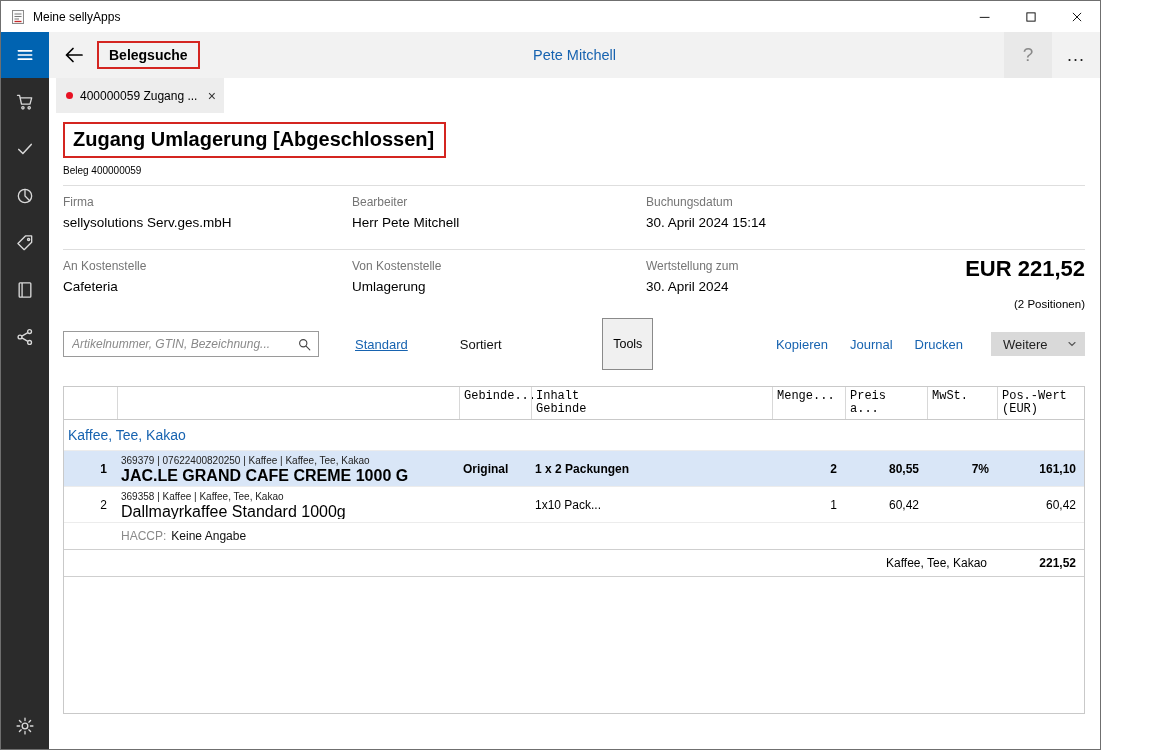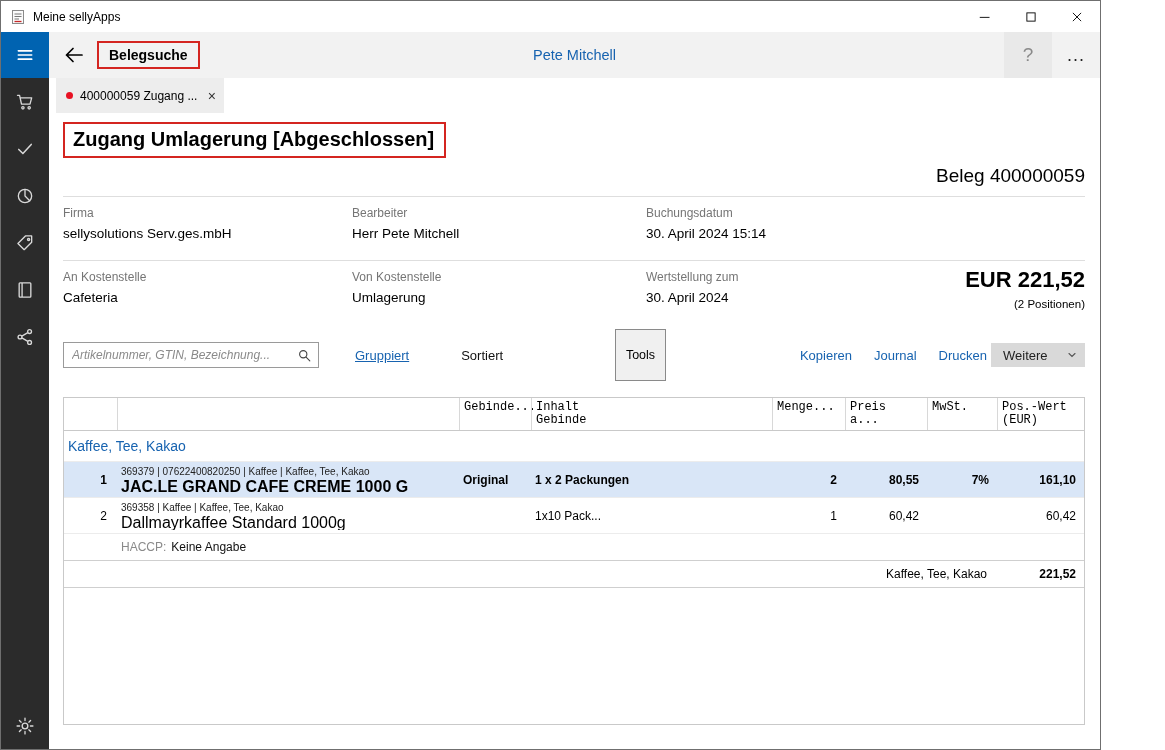--- a/index.html
+++ b/index.html
@@ -37,41 +37,41 @@
   .tabstrip { height:35px; flex:0 0 35px; background:#fff; display:flex; align-items:stretch; padding-left:7px; }
   .tab { width:168px; background:#ededed; display:flex; align-items:center; padding:0 8px 0 10px; }
   .tabdot { width:7px; height:7px; border-radius:50%; background:var(--tab-dot,#e81123); flex:0 0 7px; }
   .tablabel { font-size:12px; margin-left:7px; flex:1; white-space:nowrap; overflow:hidden; }
   .tabclose { font-size:14px; color:#333; margin-left:6px; }
 
   
   .content { flex:1; background:#fff; padding:0 15px 0 14px; overflow:hidden; }
   .title-annot { display:inline-block; border:2px solid var(--annotation-red,#d42520); padding:4px 10px 5px 8px; margin-top:9px; }
   .doctitle { font-size:20px; font-weight:bold; }
-  .beleg { font-size:19px; margin-top:7px;text-align:right; }
+  .beleg { font-size:10px; margin-top:7px; }
   .hline { border-top:1px solid #dedede; margin-top:9px; }
   .frow { display:grid; grid-template-columns:289px 294px 1fr; padding:9px 0 10px 0; position:relative; }
   .flabel { font-size:12px; color:#757575; }
   .fvalue { font-size:13.5px; margin-top:6px; }
   .totalblock { position:absolute; right:0; top:6px; text-align:right; }
   .totalval { font-size:22px; font-weight:bold; }
-  .totalnote { font-size:11.5px; margin-top:5px; }
+  .totalnote { font-size:11.5px; margin-top:16px; }
 
   
   .toolbar { display:flex; align-items:center; margin-top:14px; }
   .searchbox { width:256px; height:26px; border:1px solid #9a9a9a; display:flex; align-items:center; padding:0 6px 0 8px; }
   .searchbox input { border:none; outline:none; flex:1; font-size:12px; font-style:italic; color:#555; font-family:"Liberation Sans", sans-serif; background:transparent; }
   .searchbox input::placeholder { color:#8a8a8a; font-style:italic; }
   .tb-link { font-size:13px; color:var(--accent,#1763b0); }
   .tb-link.grouped { margin-left:36px; text-decoration:underline; }
   .tb-plain { margin-left:52px; font-size:13px; color:#111; }
   .toolsbtn { margin:0 auto; border:1px solid #8a8a8a; background:#f0f0f0; font-size:12.5px; padding:18px 10px; }
   .tb-right { display:flex; align-items:center; }
   .tb-right .tb-link { margin-left:22px; }
-  .weitere { margin-left:4px; width:94px; height:24px; background:#d9d9d9; display:flex; align-items:center; padding:0 7px 0 12px; }
+  .weitere { margin-left:28px; width:94px; height:24px; background:#d9d9d9; display:flex; align-items:center; padding:0 7px 0 12px; }
   .weitere span { flex:1; font-size:13px; color:#222; }
 
   
   .itable { margin-top:16px; height:328px; border:1px solid #c9c9c9; display:flex; flex-direction:column; font-size:12px; }
   .thead { display:flex; height:33px; border-bottom:1px solid #c9c9c9; }
   .th { padding:3px 4px; font-size:12px; line-height:13px; }
   .th + .th { border-left:1px solid #d8d8d8;font-family:Liberation Mono, monospace; }
   .c-num { width:53px; flex:0 0 53px; }
   .c-desc { flex:1; min-width:0; }
   .c-geb { width:72px; flex:0 0 72px; }
@@ -257,21 +257,21 @@
         <div class="toolbar">
           <div class="searchbox">
             <input type="text" placeholder="Artikelnummer, GTIN, Bezeichnung..." style="">
             <span style="display:flex;">
               <svg width="15" height="15" viewBox="0 0 24 24" fill="none" stroke="#444" stroke-width="1.8" stroke-linecap="round">
                   <circle cx="10" cy="10" r="5.8"></circle>
                   <path d="M14.5 14.5L20.5 20.5"></path>
                 </svg>
             </span>
           </div>
-          <a class="tb-link grouped">Gruppiert</a>
+          <a class="tb-link grouped">Standard</a>
           <span class="tb-plain">Sortiert</span>
           <button class="toolsbtn">Tools</button>
           <div class="tb-right">
             <a class="tb-link">Kopieren</a>
             <a class="tb-link">Journal</a>
             <a class="tb-link">Drucken</a>
             <div class="weitere">
               <span>Weitere</span>
               <svg width="12" height="12" viewBox="0 0 24 24" fill="none" stroke="#555" stroke-width="2.2" stroke-linecap="round">
                   <path d="M6 9l6 6 6-6"></path>

